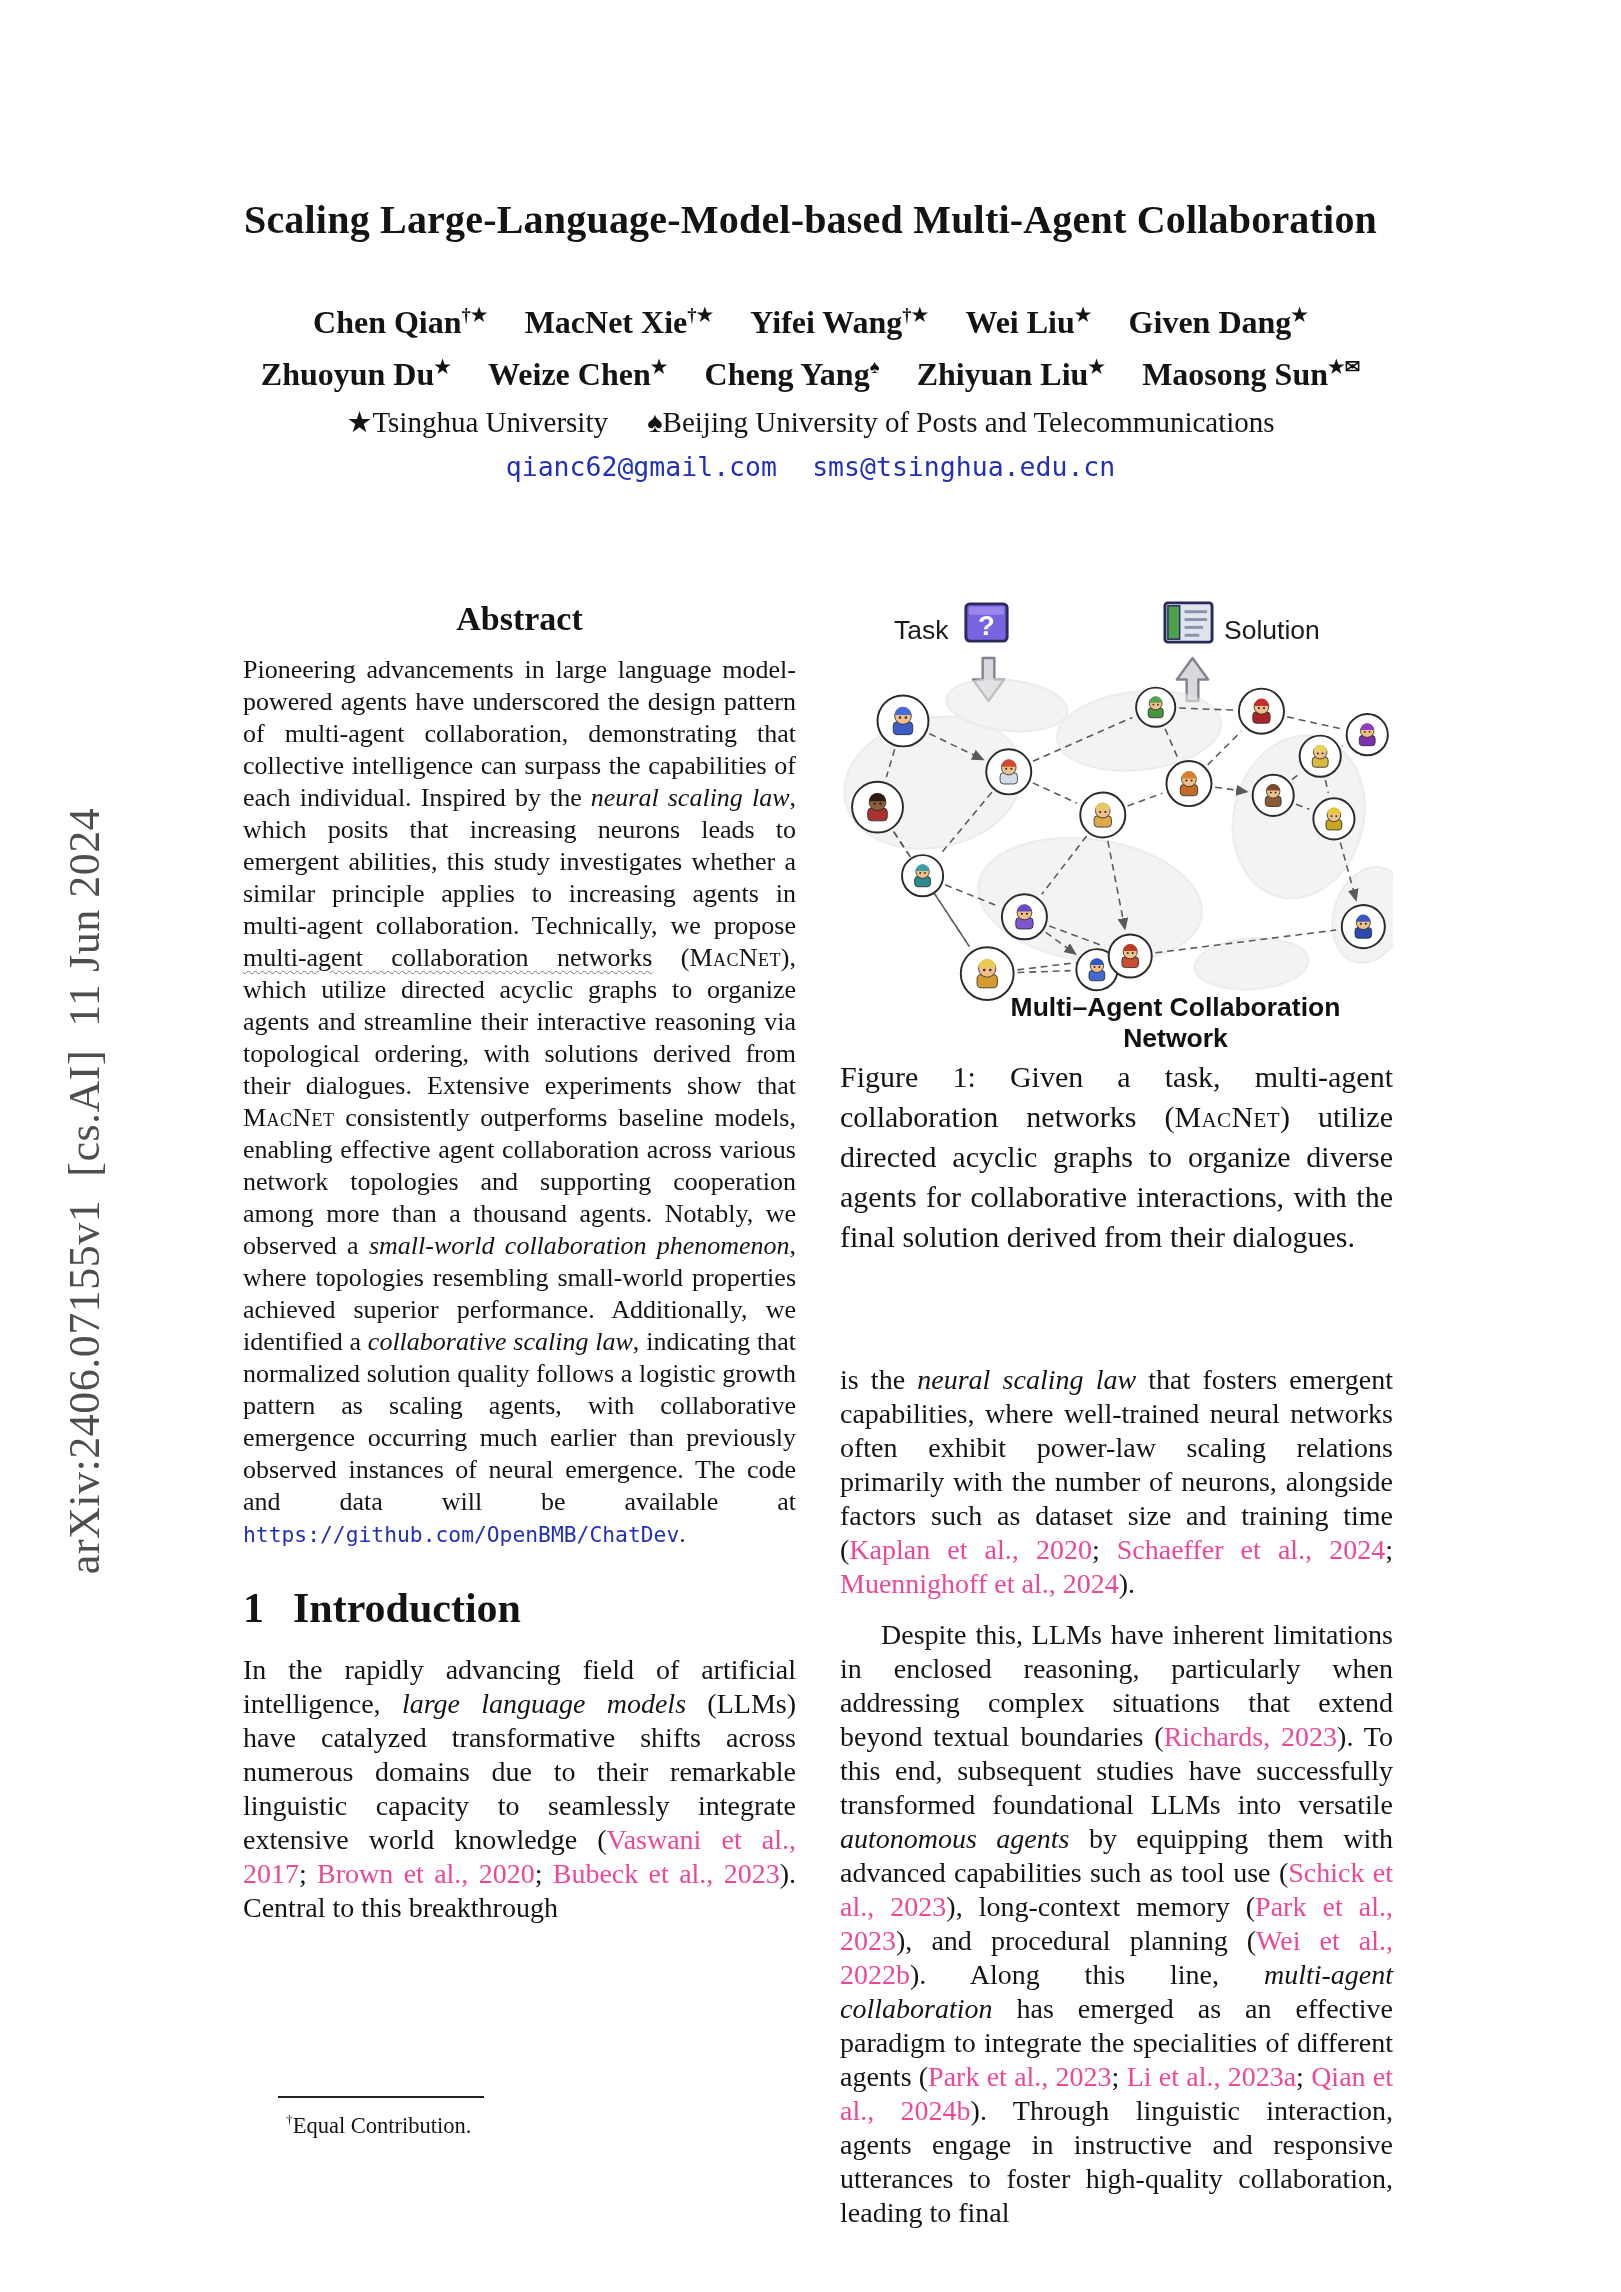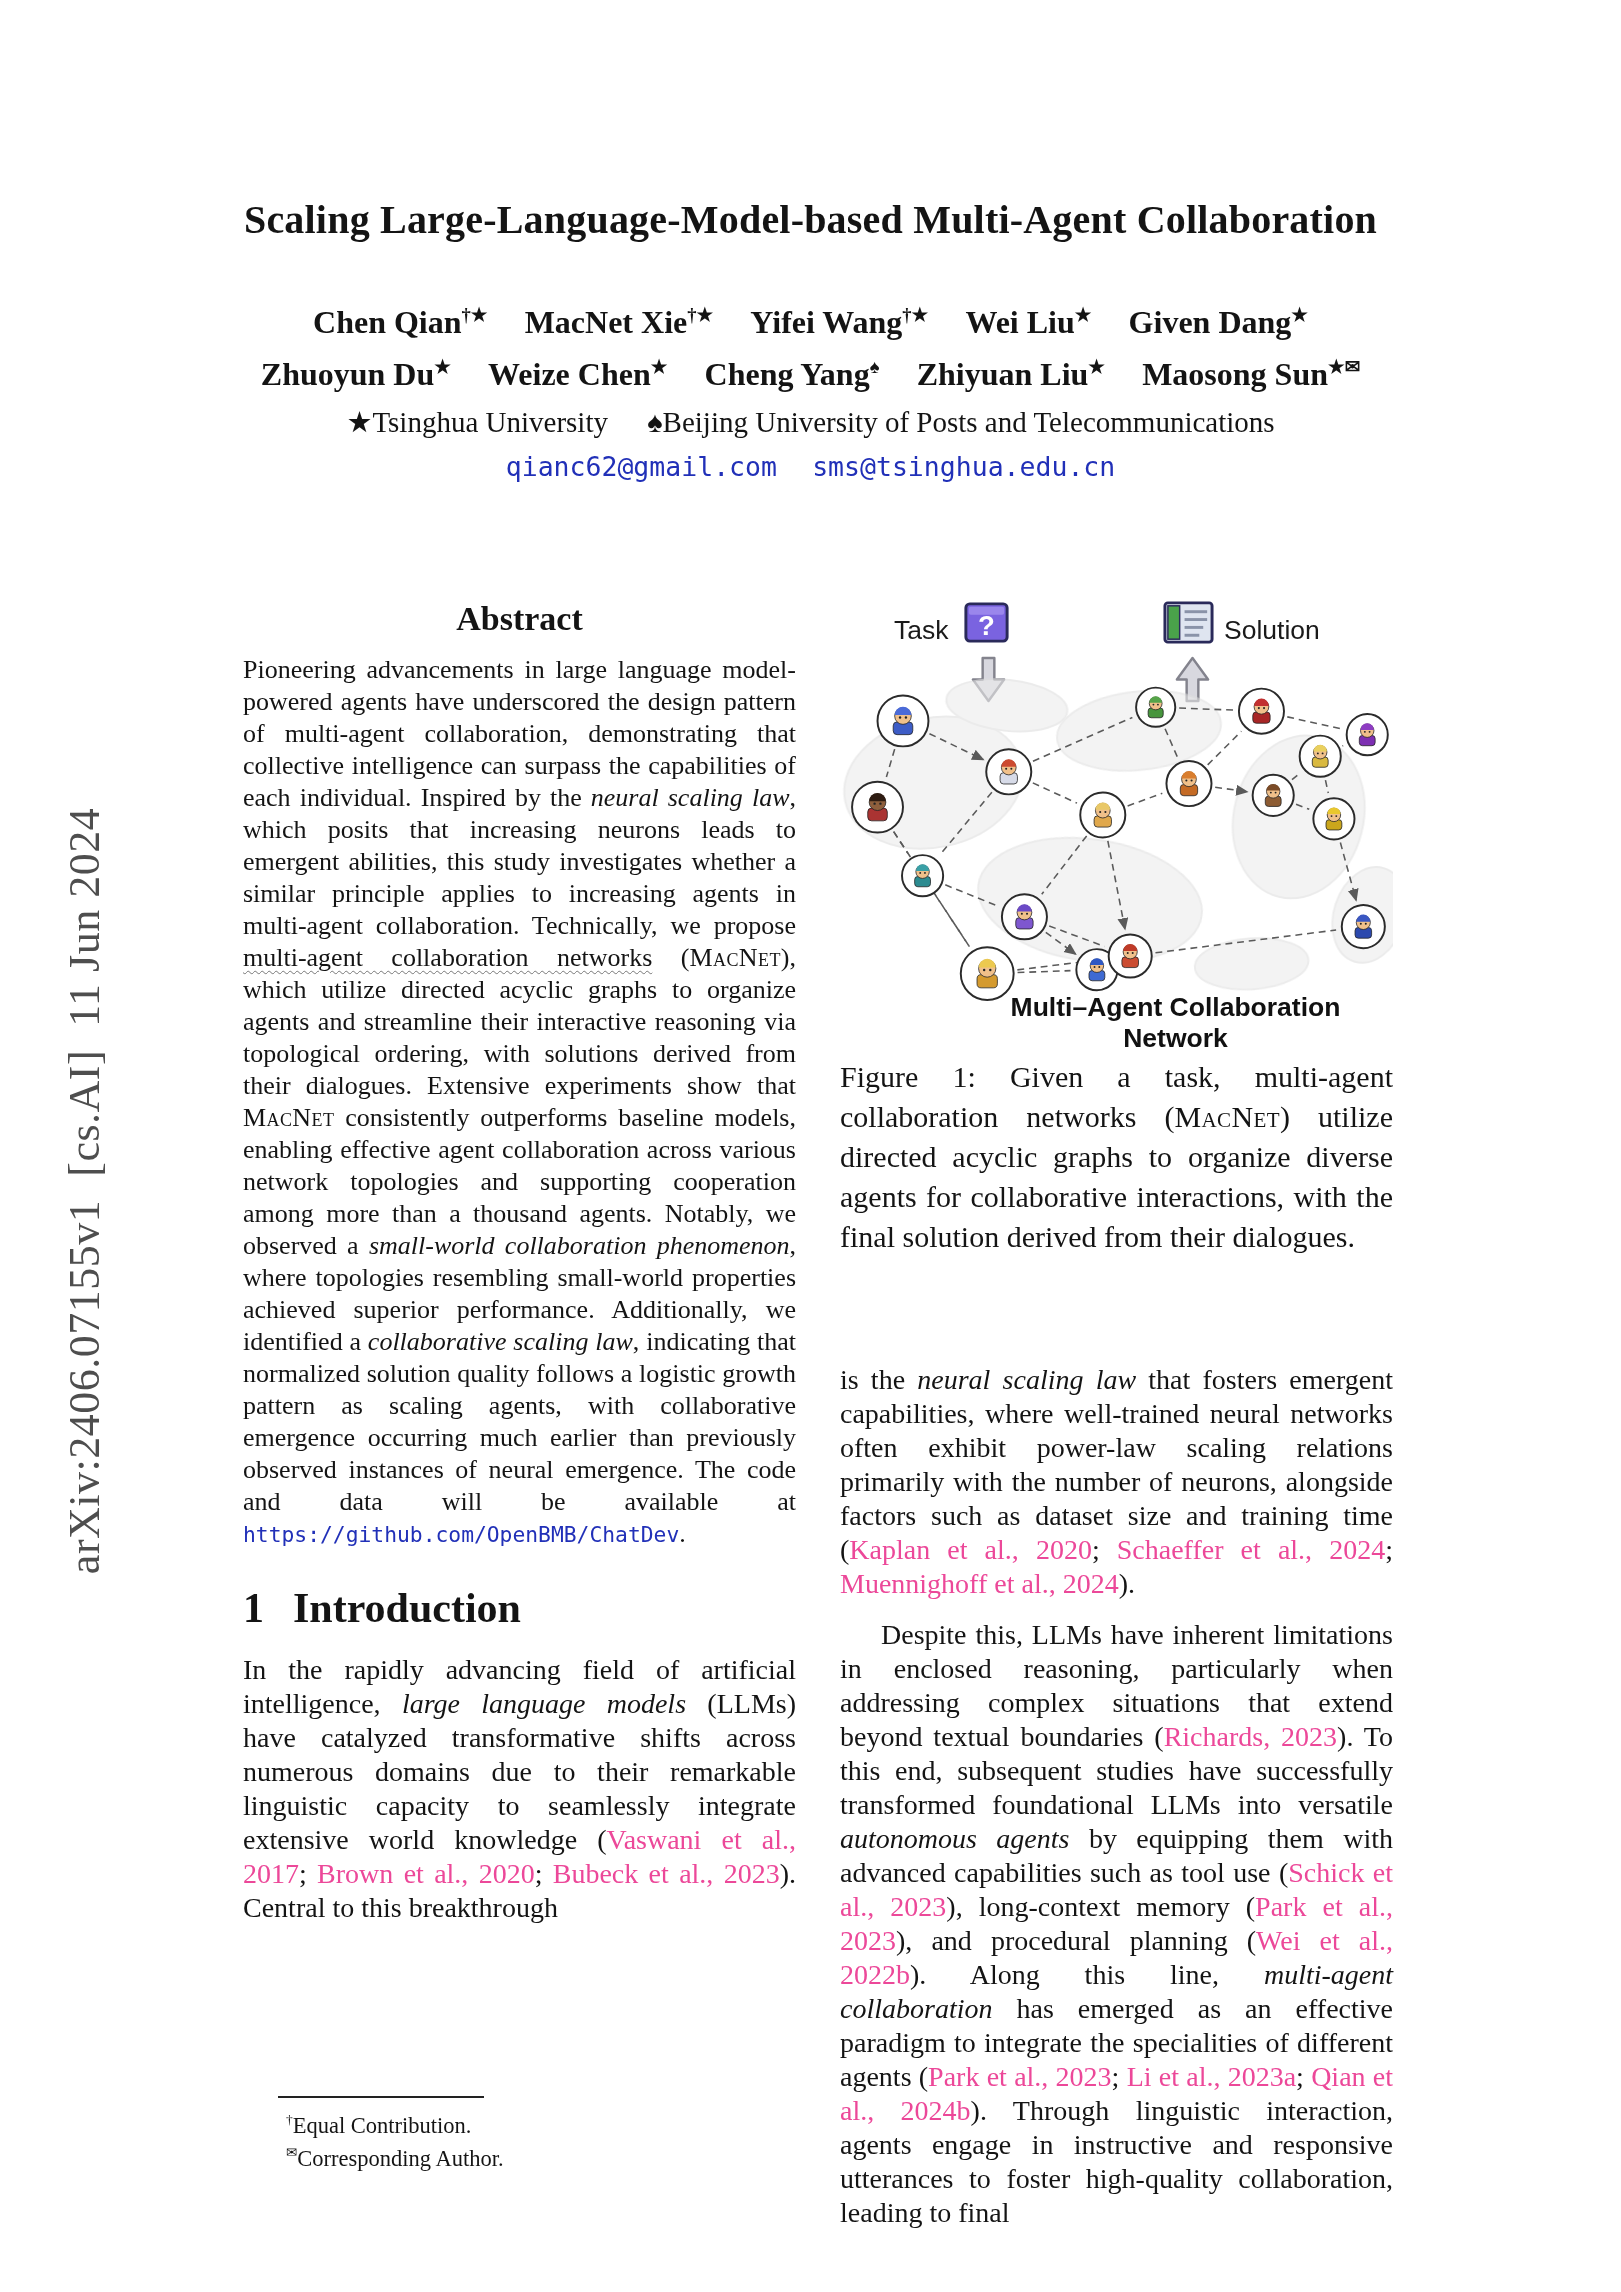--- a/index.html
+++ b/index.html
@@ -311,18 +311,17 @@
     <p class="caption just"><span>Figure 1: Given a task, multi-agent collaboration networks (</span><span class="seg-sc">MacNet</span><span>) utilize directed acyclic graphs to organize diverse agents for collaborative interactions, with the final solution derived from their dialogues.</span></p>
 
     <p class="body-text just rc-body"><span>is the </span><span class="seg-i">neural scaling law</span><span> that fosters emergent capabilities, where well-trained neural networks often exhibit power-law scaling relations primarily with the number of neurons, alongside factors such as dataset size and training time (</span><span class="seg-c">Kaplan et al., 2020</span><span>; </span><span class="seg-c">Schaeffer et al., 2024</span><span>; </span><span class="seg-c">Muennighoff et al., 2024</span><span>).</span></p>
     <p class="body-text just indent para-gap"><span>Despite this, LLMs have inherent limitations in enclosed reasoning, particularly when addressing complex situations that extend beyond textual boundaries (</span><span class="seg-c">Richards, 2023</span><span>). To this end, subsequent studies have successfully transformed foundational LLMs into versatile </span><span class="seg-i">autonomous agents</span><span> by equipping them with advanced capabilities such as tool use (</span><span class="seg-c">Schick et al., 2023</span><span>), long-context memory (</span><span class="seg-c">Park et al., 2023</span><span>), and procedural planning (</span><span class="seg-c">Wei et al., 2022b</span><span>). Along this line, </span><span class="seg-i">multi-agent collaboration</span><span> has emerged as an effective paradigm to integrate the specialities of different agents (</span><span class="seg-c">Park et al., 2023</span><span>; </span><span class="seg-c">Li et al., 2023a</span><span>; </span><span class="seg-c">Qian et al., 2024b</span><span>). Through linguistic interaction, agents engage in instructive and responsive utterances to foster high-quality collaboration, leading to final</span></p>
   </div>
 
   <div class="footnotes">
     <div class="footnote-rule"></div>
     <div id="footnote-list">
         <div class="footnote-item"><sup>†</sup>Equal Contribution.</div>
-        <div class="footnote-item"><sup>✉</sup>Corresponding Author.</div>
       </div>
   </div>
 
 </div>
 
 
 </body></html>

